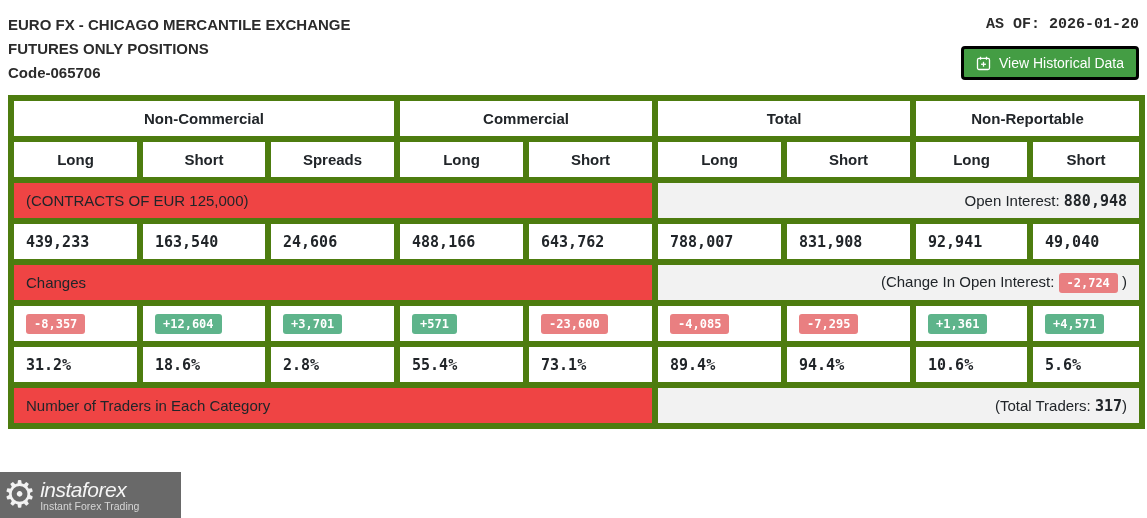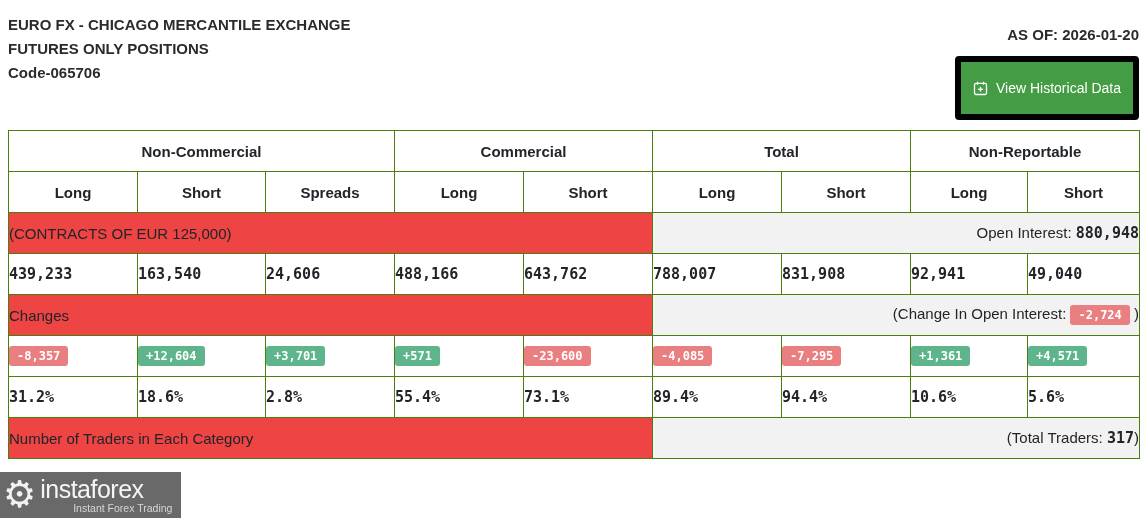--- a/index.html
+++ b/index.html
@@ -6,35 +6,35 @@
   html,body { margin:0; padding:0; }
   body {
     width:1147px; height:518px;
     background:#ffffff; color:#212529;
     font-family:"Liberation Sans", sans-serif;
     position:relative; overflow:hidden;
   }
   .page-header { display:flex; justify-content:space-between; align-items:flex-start; padding:13px 8px 0 8px; }
   .titles .t-line { font-weight:bold; font-size:15px; line-height:24px; color:#2b2b2b; }
   .header-right { text-align:right; }
-  .asof { font-weight:bold; font-size:15px; color:#2b2b2b; margin-top:13px; }
+  .asof { font-weight:bold; font-size:15px; color:#2b2b2b; margin-top:3px;font-family:Liberation Mono, monospace; }
   .hist-btn {
     margin-top:13px; display:inline-flex; align-items:center; gap:8px;
-    background:#449d44; border:6px solid #000000; border-radius:4px;
+    background:#449d44; border:3px solid #000000; border-radius:4px;
     color:#fff; font-size:14px; font-family:"Liberation Sans",sans-serif;
-    padding:18px 12px; cursor:pointer;
+    padding:6px 12px; cursor:pointer;
   }
   .hist-btn svg { display:block; }
 
   table.cot {
     border-collapse:collapse; table-layout:fixed;
     width:1131px; margin:10px 8px 0 8px;
   }
   .cot th, .cot td {
-    border:1px solid #4d7c0f; height:41px; padding:0 0;
+    border:6px solid #4d7c0f; height:41px; padding:0 12px;
     font-size:15px; white-space:nowrap; overflow:hidden; vertical-align:middle;
   }
   .cot th { font-weight:bold; text-align:center; background:#fff; }
   td.sec { background:#ef4444; font-size:15px; }
   td.sec-right { background:#f2f2f2; text-align:right; }
   td.num {
     font-family:"DejaVu Sans Mono", monospace; font-weight:bold;
     font-size:15px; text-align:left;
   }
   .mono-b { font-family:"DejaVu Sans Mono", monospace; font-weight:bold; }
@@ -45,22 +45,22 @@
   .chg[data-type="neg"] { background:#e97f81; }
   .chg[data-type="pos"] { background:#5eb48b; }
 
   .watermark {
     position:absolute; left:0; top:472px; width:181px; height:46px;
     background:rgba(72,72,72,0.82);
     display:flex; align-items:center; padding-left:3px; z-index:5;
   }
   .wm-gear { font-family:"DejaVu Sans", sans-serif; font-size:37px; color:#f2f2f2; line-height:1; margin-top:-2px; }
   .wm-text { margin-left:4px; line-height:1; }
-  .wm-name { color:#f5f5f5; font-size:25px; letter-spacing:-0.5px; }
-  .wm-tag { color:#d6d6d6; font-size:10.5px; margin-top:1px;margin-left:33px; }
+  .wm-name { color:#f5f5f5; font-size:21px; letter-spacing:-0.5px;font-style:italic; }
+  .wm-tag { color:#d6d6d6; font-size:10.5px; margin-top:1px; }
 </style>
 </head>
 <body>
 
 <div class="page-header">
   <div class="titles">
     <div class="t-line">EURO FX - CHICAGO MERCANTILE EXCHANGE</div>
     <div class="t-line">FUTURES ONLY POSITIONS</div>
     <div class="t-line">Code-065706</div>
   </div>

